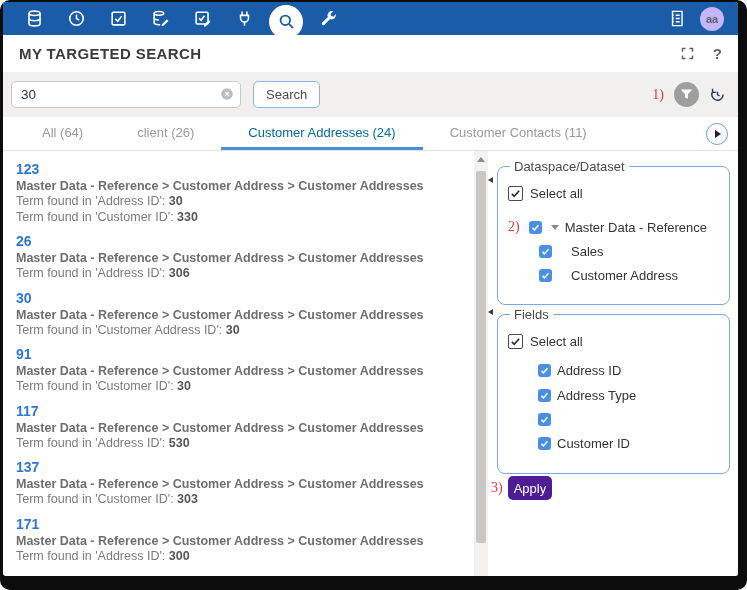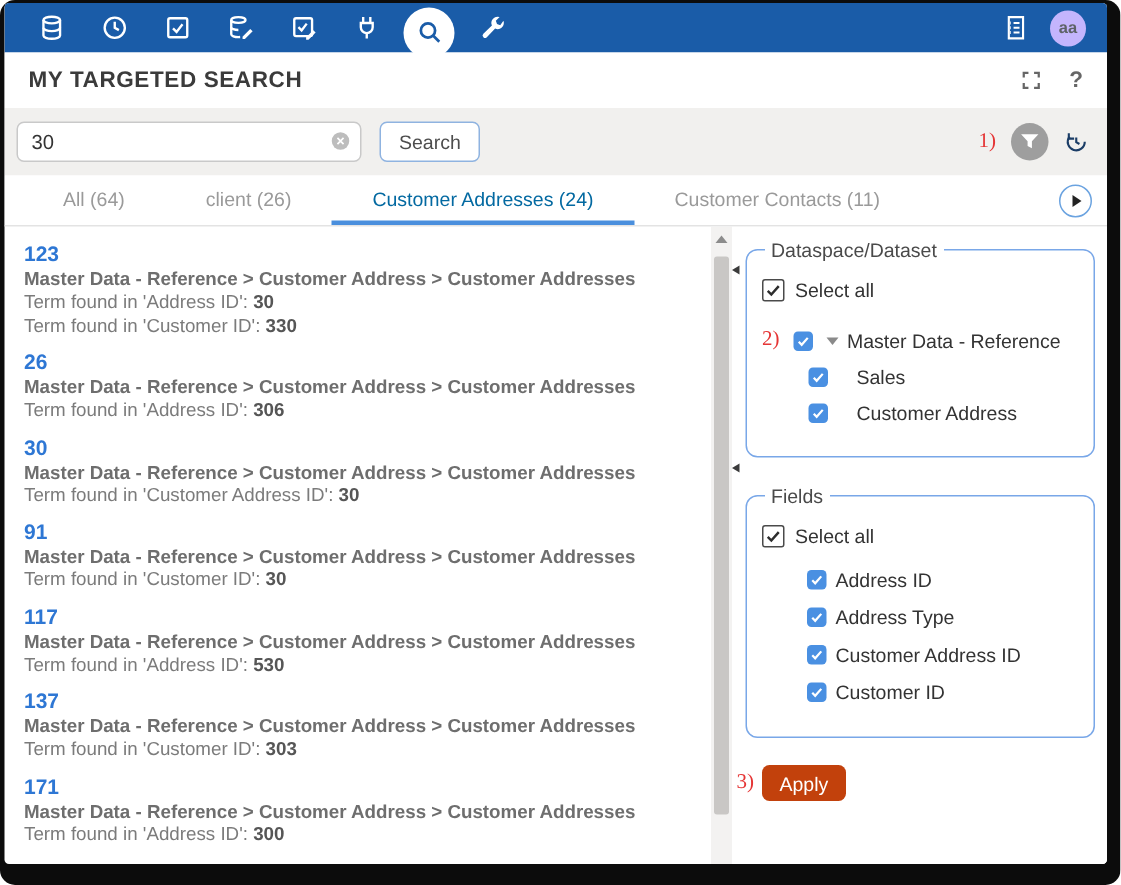--- a/index.html
+++ b/index.html
@@ -55,39 +55,39 @@
   
   .vscroll { width:14px; background:#f3f2f1; flex:none; position:relative; }
   .scroll-up { height:16px; display:flex; align-items:center; justify-content:center; cursor:pointer; }
   .tri-up { width:0; height:0; border-bottom:5px solid #8c8c8c; border-left:4px solid transparent; border-right:4px solid transparent; }
   .thumb { position:absolute; left:2px; top:20px; width:10px; height:372px; background:#c9c7c5; border-radius:2px; cursor:grab; }
 
   
   .panel { flex:1; position:relative; padding:8px 8px 0 9px; background:#fff; overflow:hidden; }
   .split-handle { position:absolute; left:0; width:0; height:0; border-right:5px solid #3a3a3a; border-top:3px solid transparent; border-bottom:3px solid transparent; cursor:pointer; }
   .sh1 { top:26px; } .sh2 { top:158px; }
-  fieldset { border:1px solid #79a7e8; border-radius:8px; padding:6px 8px 12px 10px; margin-bottom:18px; }
+  fieldset { border:1px solid #79a7e8; border-radius:8px; padding:6px 8px 12px 10px; margin-bottom:2px; }
   legend { font-size:13px; color:#4a4a4a; padding:0 4px; margin-left:2px; }
   .cbrow { display:flex; align-items:center; margin:6px 0; cursor:pointer; }
   .cb-plain { width:15px; height:15px; border:1.6px solid #4a4a4a; border-radius:2px; display:flex; align-items:center; justify-content:center; background:#fff; flex:none; }
   .cb-plain svg, .cb-blue svg { display:block; }
   .cb-blue { width:13px; height:13px; border-radius:3px; background:#4a90e2; display:flex; align-items:center; justify-content:center; flex:none; }
   .cb-label { font-size:13px; color:#333; margin-left:7px; }
   .tree-root { margin-top:18px; display:flex; align-items:center; }
   .tree-root .annot { margin-right:9px; }
   .expander { width:0; height:0; border-top:5px solid #8a8a8a; border-left:4px solid transparent; border-right:4px solid transparent; margin:0 6px 0 9px; cursor:pointer; }
   .tree-root .cb-label { margin-left:0; }
   .tree-child { display:flex; align-items:center; margin:9px 0 9px 31px; cursor:pointer; }
   .tree-child .cb-label { margin-left:19px; }
   .fields-list { margin-top:14px; }
   .field-item { display:flex; align-items:center; margin:10px 0 10px 30px; cursor:pointer; }
   .field-item .cb-label { margin-left:6px; }
   .apply-row { display:flex; align-items:center; margin-top:2px; }
   .apply-row .annot { margin-right:5px; margin-left:-6px; }
-  .apply-btn { background:#c2410c; color:#fff; border:none; border-radius:5px; height:24px; padding:0 12px; font-size:13px; cursor:pointer; font-family:inherit; }
+  .apply-btn { background:#4c1d95; color:#fff; border:none; border-radius:5px; height:24px; padding:0 6px; font-size:13px; cursor:pointer; font-family:inherit; }
 </style>
 </head>
 <body>
 
 <div class="frame">
   <div class="app">
 
     <div class="toolbar">
       <div class="tb-left" id="tb-icons">
           <span class="tbicon">
@@ -325,21 +325,20 @@
                   </svg>
     </span>
     <span class="cb-label">Address Type</span>
   </div>
               <div class="field-item">
     <span class="cb-blue">
       <svg width="9" height="9" viewBox="0 0 12 12" fill="none" stroke="#fff" stroke-width="2">
                     <path d="M2 6.5l2.6 2.6L10 3"></path>
                   </svg>
     </span>
-    <span class="cb-label">Customer Address ID</span>
   </div>
               <div class="field-item">
     <span class="cb-blue">
       <svg width="9" height="9" viewBox="0 0 12 12" fill="none" stroke="#fff" stroke-width="2">
                     <path d="M2 6.5l2.6 2.6L10 3"></path>
                   </svg>
     </span>
     <span class="cb-label">Customer ID</span>
   </div>
             </div>

